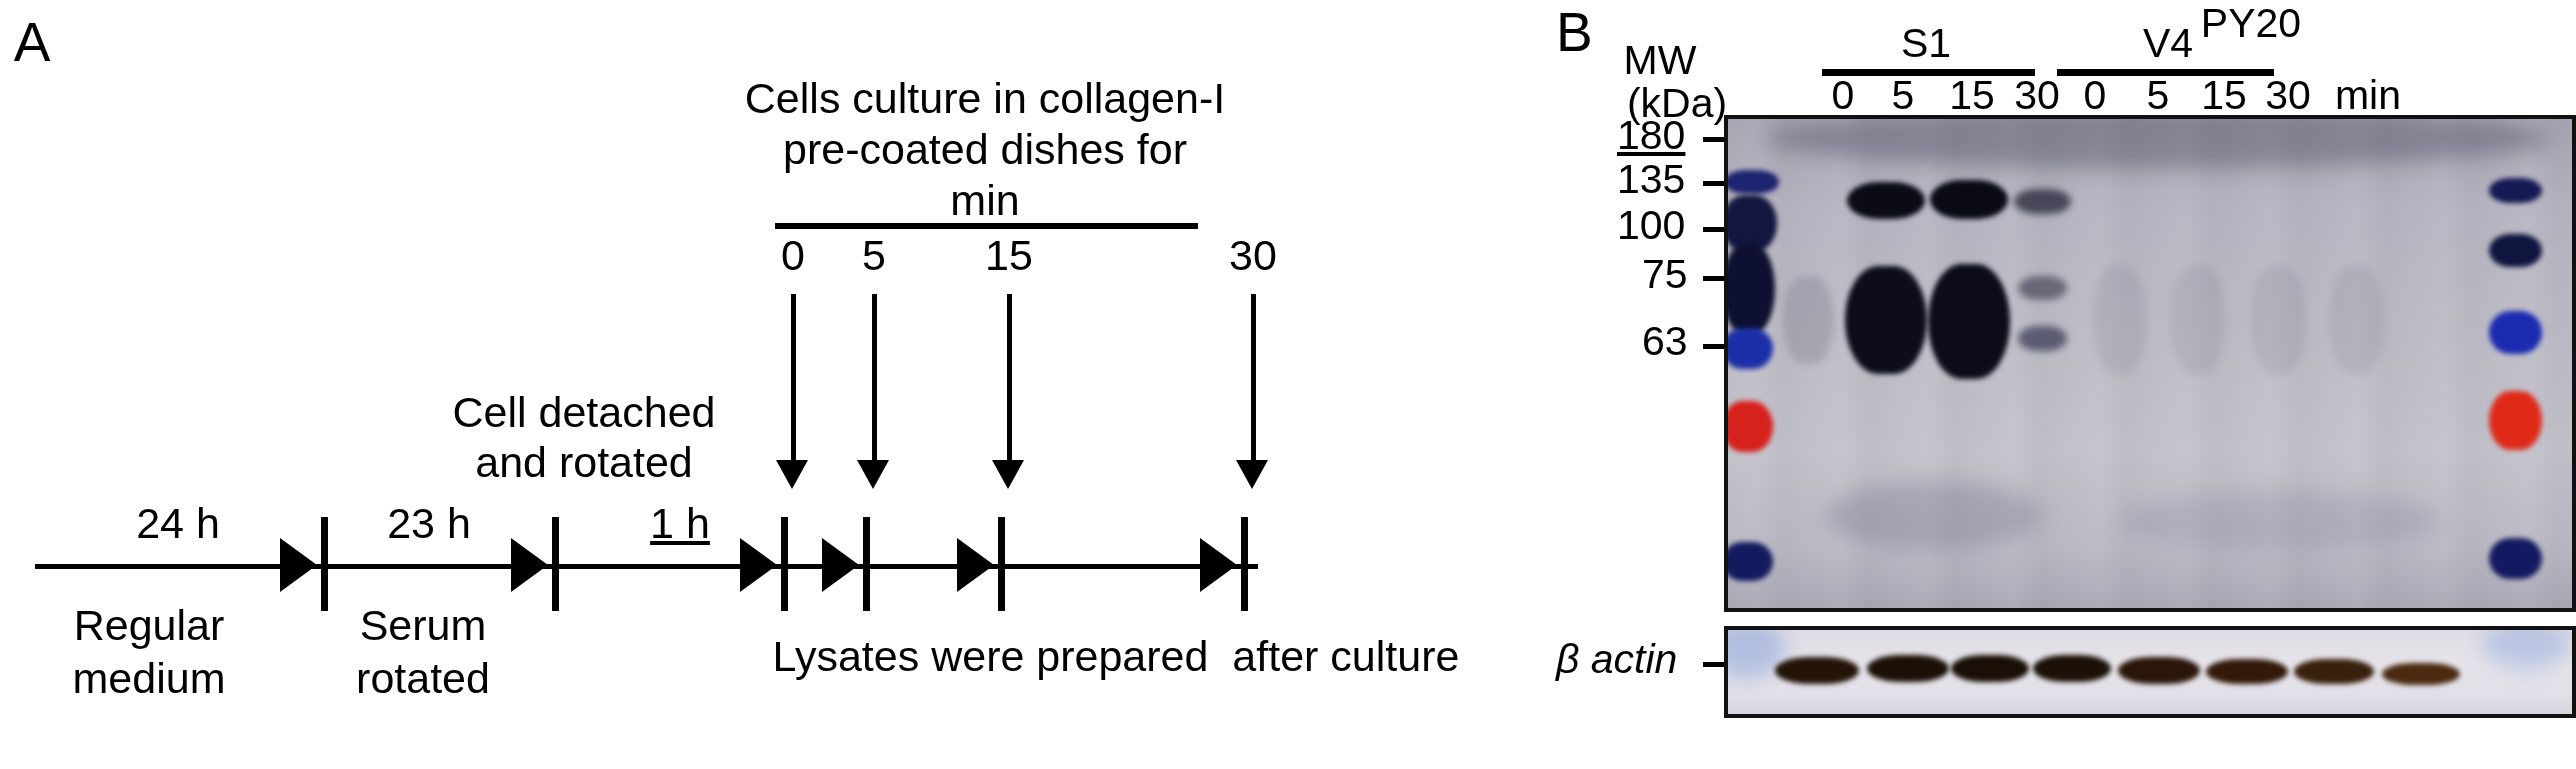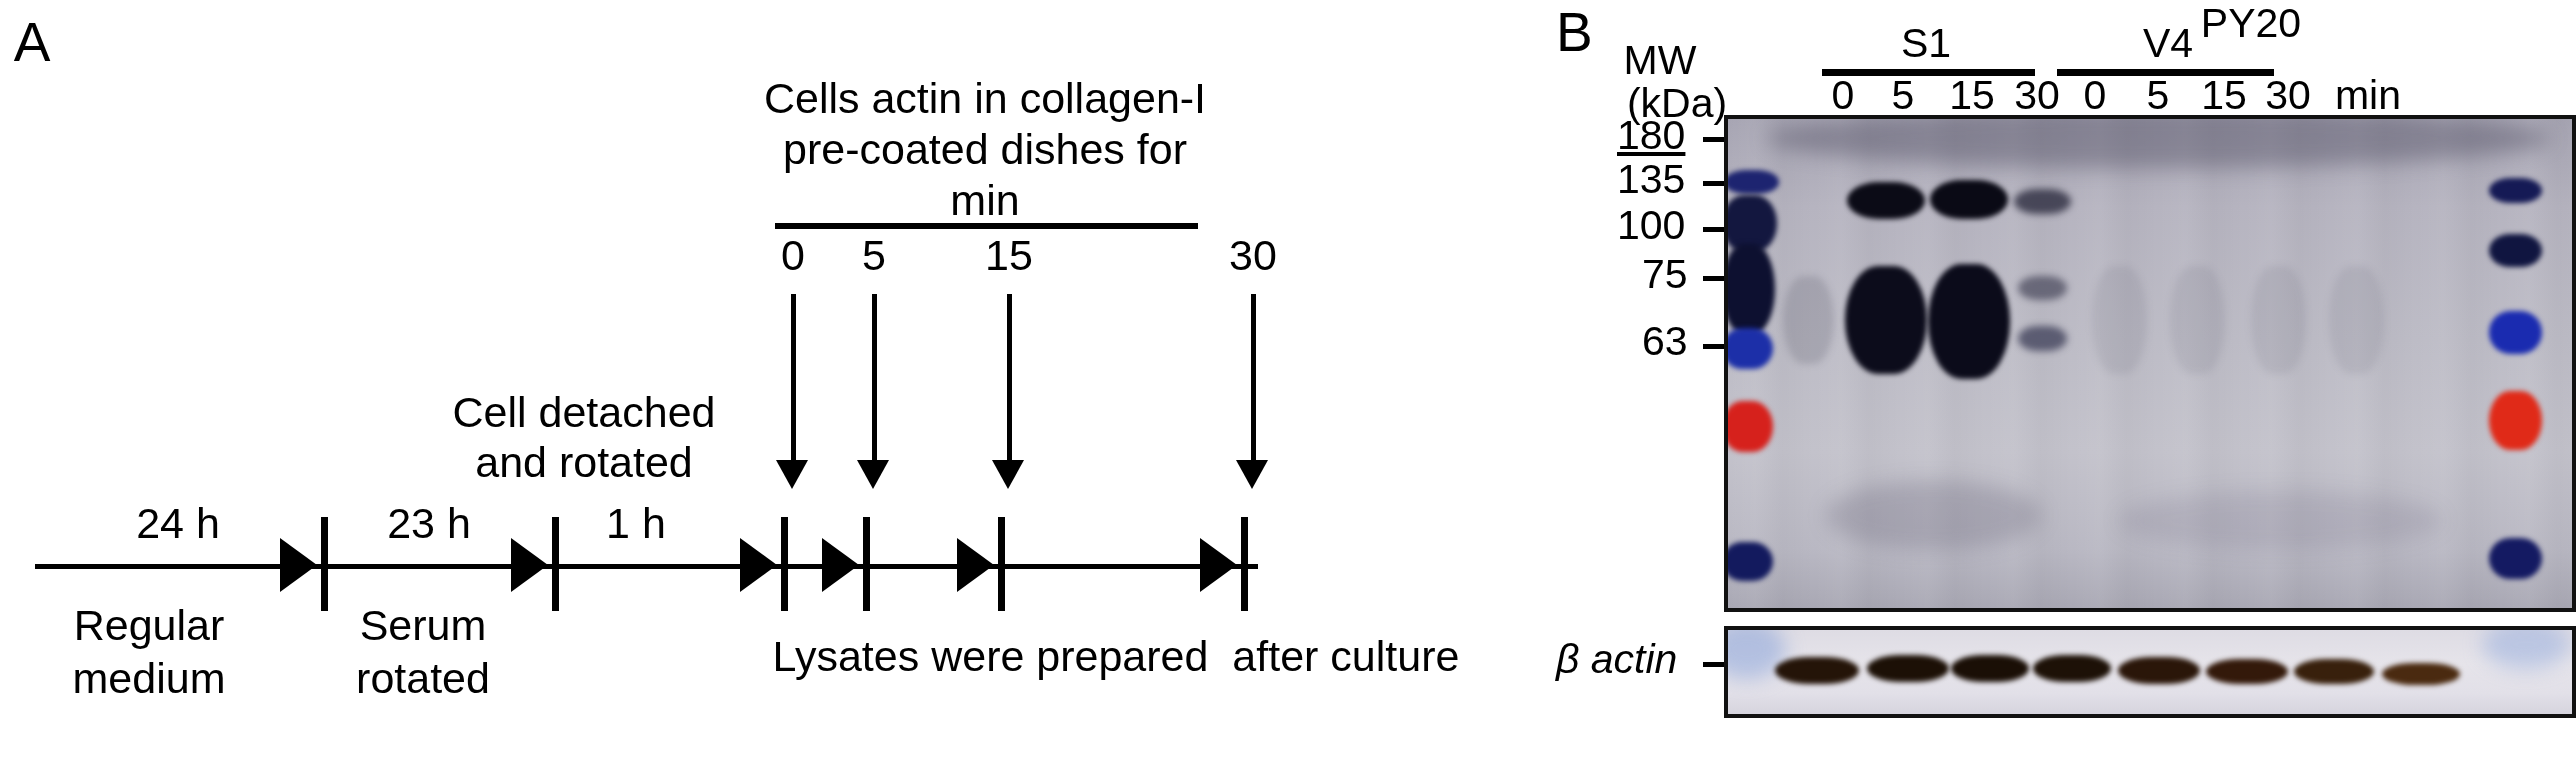--- a/index.html
+++ b/index.html
@@ -58,21 +58,21 @@
 </style>
 </head>
 <body>
 
 <div class="fig">
 
   <div id="panelA">
 
     <div class="t panel-letter" style="left:13.7px;top:13.7px;">A</div>
 
-    <div class="t aText ctr" style="left:985px;top:76px;">Cells actin in collagen-I</div>
+    <div class="t aText ctr" style="left:985px;top:76px;">Cells culture in collagen-I</div>
     <div class="t aText ctr" style="left:985px;top:127px;">pre-coated dishes for</div>
     <div class="t aText ctr" style="left:985px;top:178px;">min</div>
 
     <div class="bracket" style="left:775px;top:223px;width:423px;"></div>
 
     <div class="t aText ctr" style="left:793px;top:233px;">0</div>
     <div class="t aText ctr" style="left:874px;top:233px;">5</div>
     <div class="t aText ctr" style="left:1009px;top:233px;">15</div>
     <div class="t aText ctr" style="left:1253px;top:233px;">30</div>
 
@@ -106,21 +106,21 @@
     <div class="vtick" style="left:863px;top:517px;height:94px;"></div>
 
     <div class="arrowhead" style="left:957px;top:538px;"></div>
     <div class="vtick" style="left:998px;top:517px;height:94px;"></div>
 
     <div class="arrowhead" style="left:1200px;top:538px;"></div>
     <div class="vtick" style="left:1241px;top:517px;height:94px;"></div>
 
     <div class="t aText ctr" style="left:178px;top:501px;">24 h</div>
     <div class="t aText ctr" style="left:429px;top:501px;">23 h</div>
-    <div class="t aText ctr" style="left:636px;top:501px;">1 h</div>
+    <div class="t aText ctr" style="left:680px;top:501px;text-decoration:underline;">1 h</div>
 
     <div class="t aText ctr" style="left:149px;top:603px;">Regular</div>
     <div class="t aText ctr" style="left:149px;top:656px;">medium</div>
 
     <div class="t aText ctr" style="left:423px;top:603px;">Serum</div>
     <div class="t aText ctr" style="left:423px;top:656px;">rotated</div>
 
     <div class="t aText ctr" style="left:1116px;top:634px;">Lysates were prepared  after culture</div>
   </div>
 

